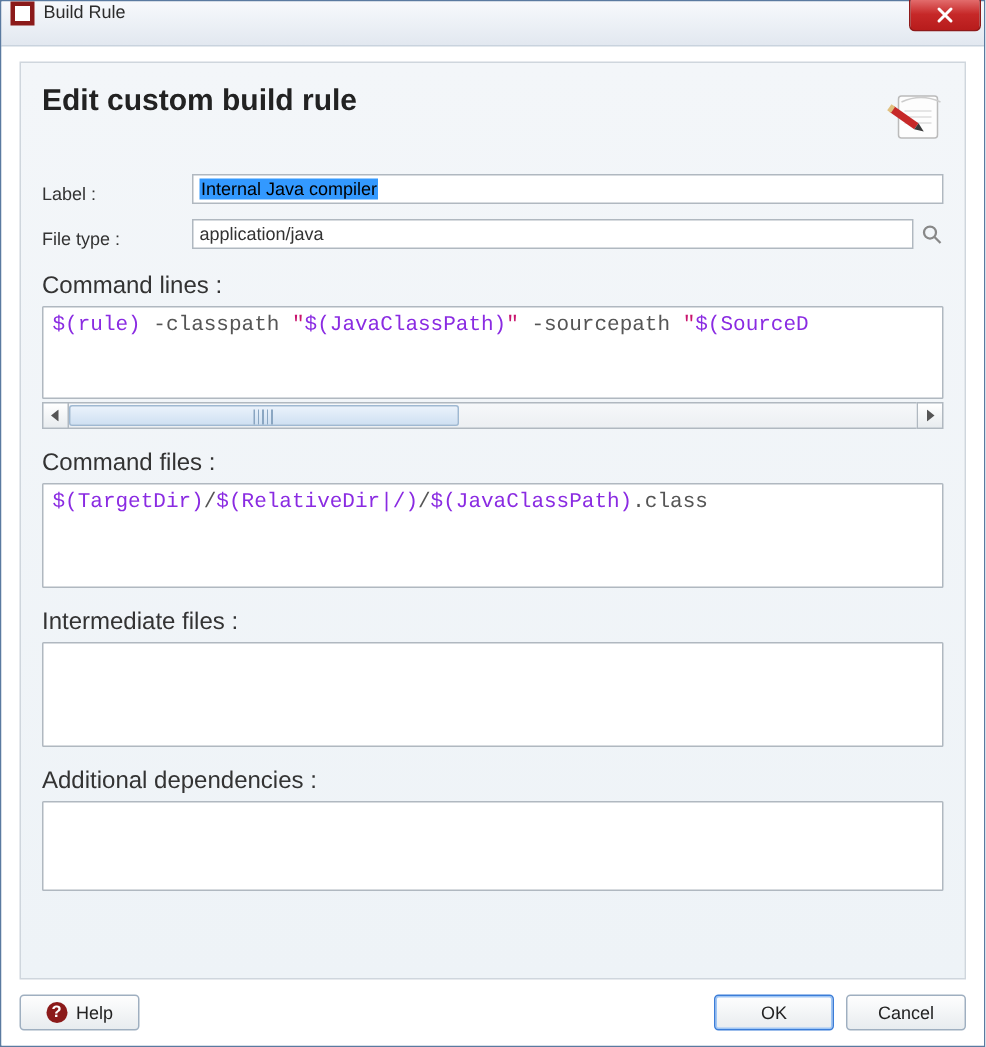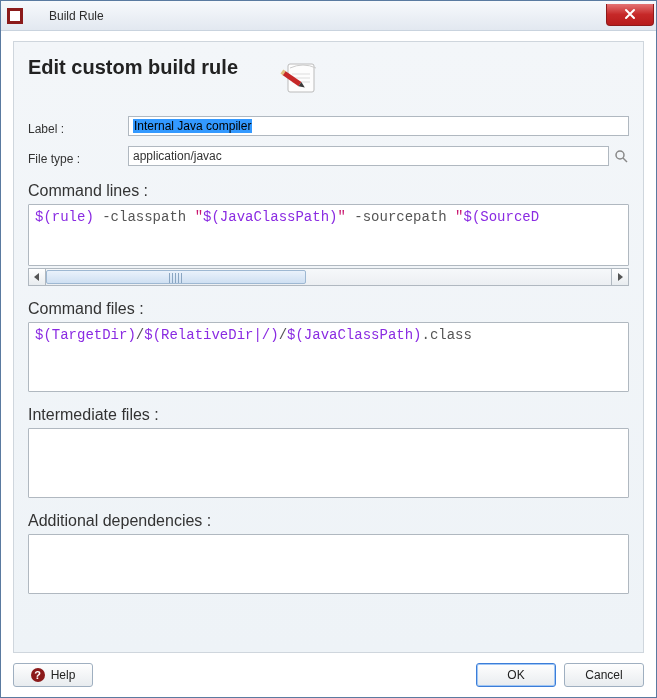--- a/index.html
+++ b/index.html
@@ -19,24 +19,22 @@
     border: 1px solid #5a7aa0;
     background: #fff;
     display: flex;
     flex-direction: column;
   }
   .titlebar {
     height: 30px;
     background: linear-gradient(to bottom, #f7f9fc 0%, #e2e8f0 100%);
     border-bottom: 1px solid #c9d3de;
     display: flex;
-    align-items: center;
     padding: 0 0 0 6px;
     position: relative;
-    gap: 20px;
   }
   .title-icon {
     width: 16px;
     height: 16px;
     background: #8b1a1a;
     margin-right: 6px;
     position: relative;
   }
   .title-icon::after {
     content: "";
@@ -79,20 +77,21 @@
     border: 1px solid #cfd6dd;
     background: linear-gradient(to bottom, #f3f6f9 0%, #eef3f7 100%);
     padding: 14px 14px 10px 14px;
     display: flex;
     flex-direction: column;
     position: relative;
   }
   .panel-header {
     display: flex;
     align-items: flex-start;
+    justify-content: space-between;
     margin-bottom: 20px;
     gap: 40px;
   }
   .panel-title {
     font-size: 20px;
     font-weight: bold;
     color: #222;
   }
   .header-icon {
     width: 40px;
@@ -275,21 +274,21 @@
       <div class="row">
         <div class="row-label">Label :</div>
         <div class="text-input">
           <span class="selected-text">Internal Java compiler</span>
         </div>
       </div>
 
       <div class="row filetype-row">
         <div class="row-label">File type :</div>
         <div class="text-input">
-          <span class="plain-text">application/javac</span>
+          <span class="plain-text">application/java</span>
         </div>
         <div class="tiny-icon">
           <svg width="14" height="14" viewBox="0 0 14 14">
             <circle cx="6" cy="6" r="4" fill="none" stroke="#888" stroke-width="1.5"></circle>
             <line x1="9" y1="9" x2="13" y2="13" stroke="#888" stroke-width="1.5"></line>
           </svg>
         </div>
       </div>
 
       <div class="section-label">Command lines :</div>

